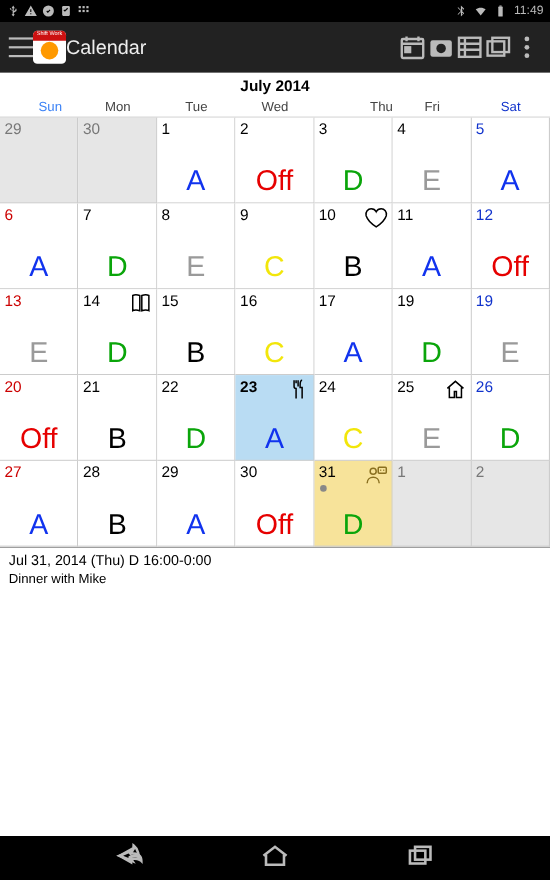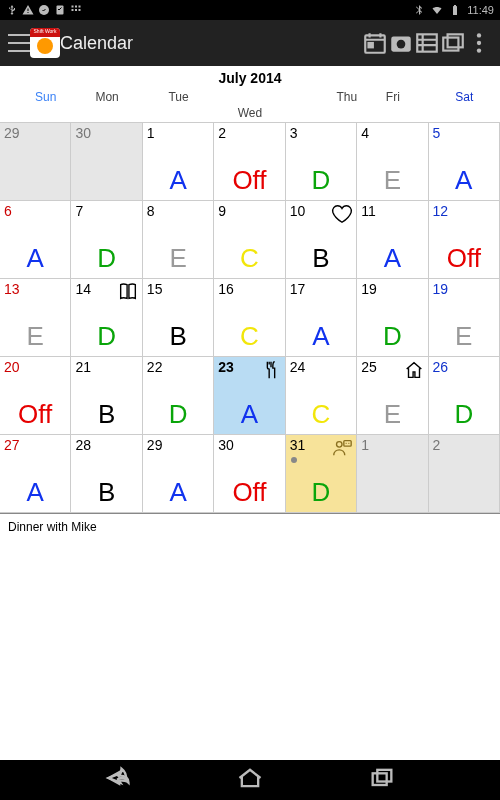--- a/index.html
+++ b/index.html
@@ -149,21 +149,21 @@
         </svg>
       </div>
   </div>
 
   <div class="content">
     <div class="month-title">July 2014</div>
     <div class="dow-row" id="dow-row">
         <div class="dow" style="color: #3b82f6; margin-left: 20px;">Sun</div>
         <div class="dow" style="color: rgb(68, 68, 68);">Mon</div>
         <div class="dow" style="color: rgb(68, 68, 68);">Tue</div>
-        <div class="dow" style="color: rgb(68, 68, 68); margin-top: 16px;">Wed</div>
+        <div class="dow" style="color: rgb(68, 68, 68);">Wed</div>
         <div class="dow" style="color: rgb(68, 68, 68); text-align: right;">Thu</div>
         <div class="dow" style="color: rgb(68, 68, 68);">Fri</div>
         <div class="dow" style="color: rgb(17, 51, 204);">Sat</div>
       </div>
     <div class="grid" id="grid" style="grid-template-rows: repeat(5, 78px);">
         <div class="cell out">
           <div class="daynum" style="color: rgb(119, 119, 119);">29</div>
         </div>
         <div class="cell out">
           <div class="daynum" style="color: rgb(119, 119, 119);">30</div>
@@ -309,20 +309,21 @@
           <span class="ev-dot"></span>
         </div>
         <div class="cell out">
           <div class="daynum" style="color: rgb(119, 119, 119);">1</div>
         </div>
         <div class="cell out">
           <div class="daynum" style="color: rgb(119, 119, 119);">2</div>
         </div>
       </div>
     <div class="detail">
+      <div class="d1">Jul 31, 2014 (Thu) D 16:00-0:00</div>
       <div class="d2">Dinner with Mike</div>
     </div>
     <div class="blank"></div>
   </div>
 
   <div class="nav-bar">
     <div><svg viewBox="0 0 24 24" fill="none" stroke="currentColor" stroke-width="2">
           <path d="M15 4c4 3 4 9 4 9s-5-2-7 0l2 3-10-4 10-4-2 3c2-2 3-4 3-7z" fill="currentColor" fill-opacity="0"></path>
           <path d="M4 12l9-5v3c5 0 8 2 8 6-2-2-4-2-8-2v3l-9-5z"></path>
         </svg></div>

